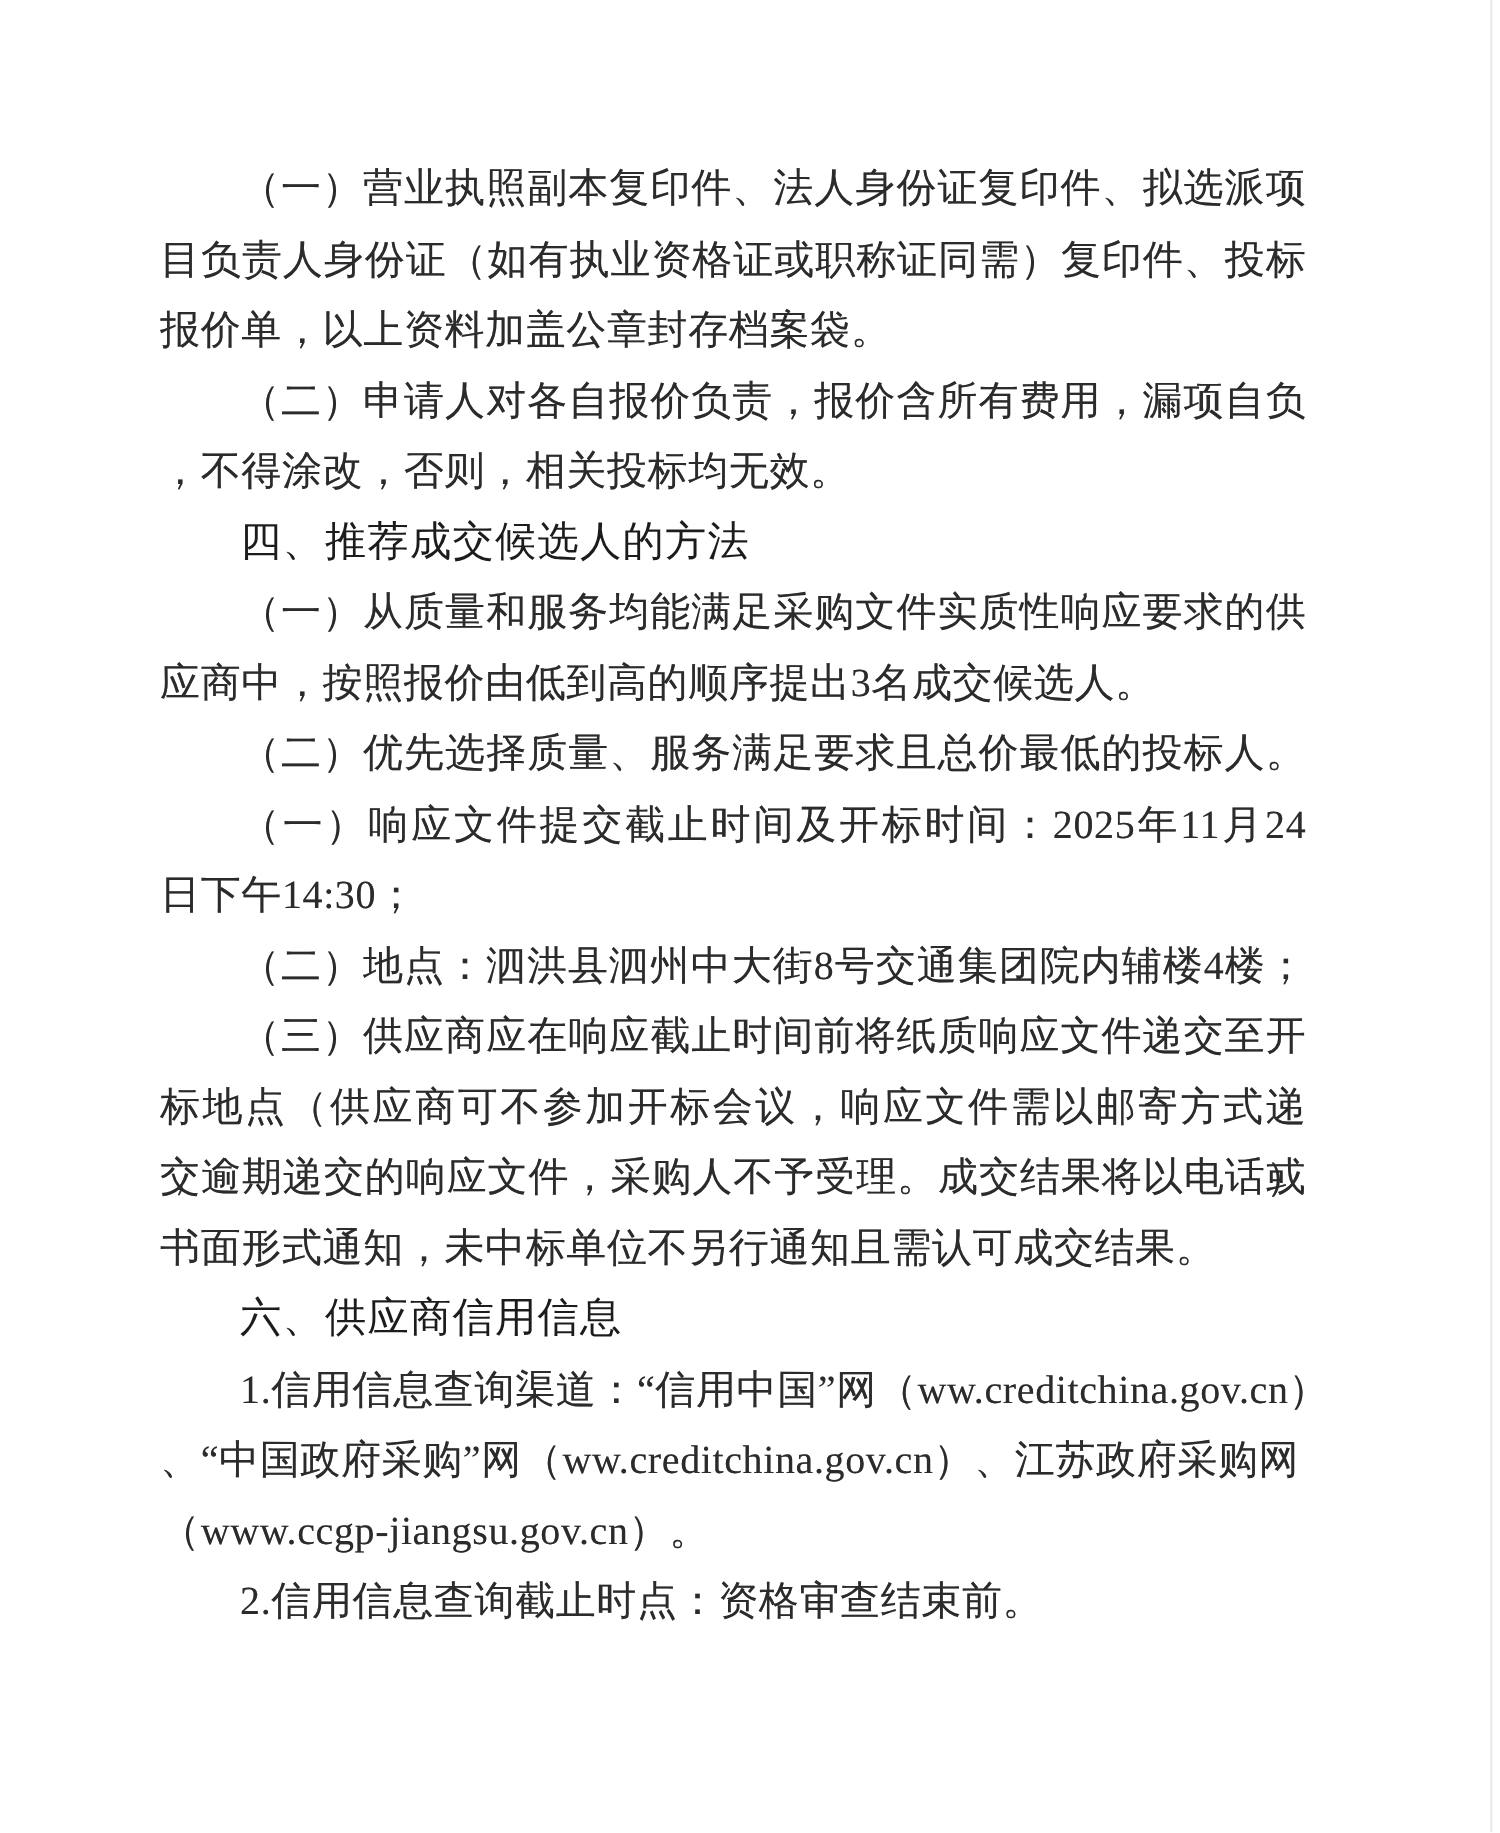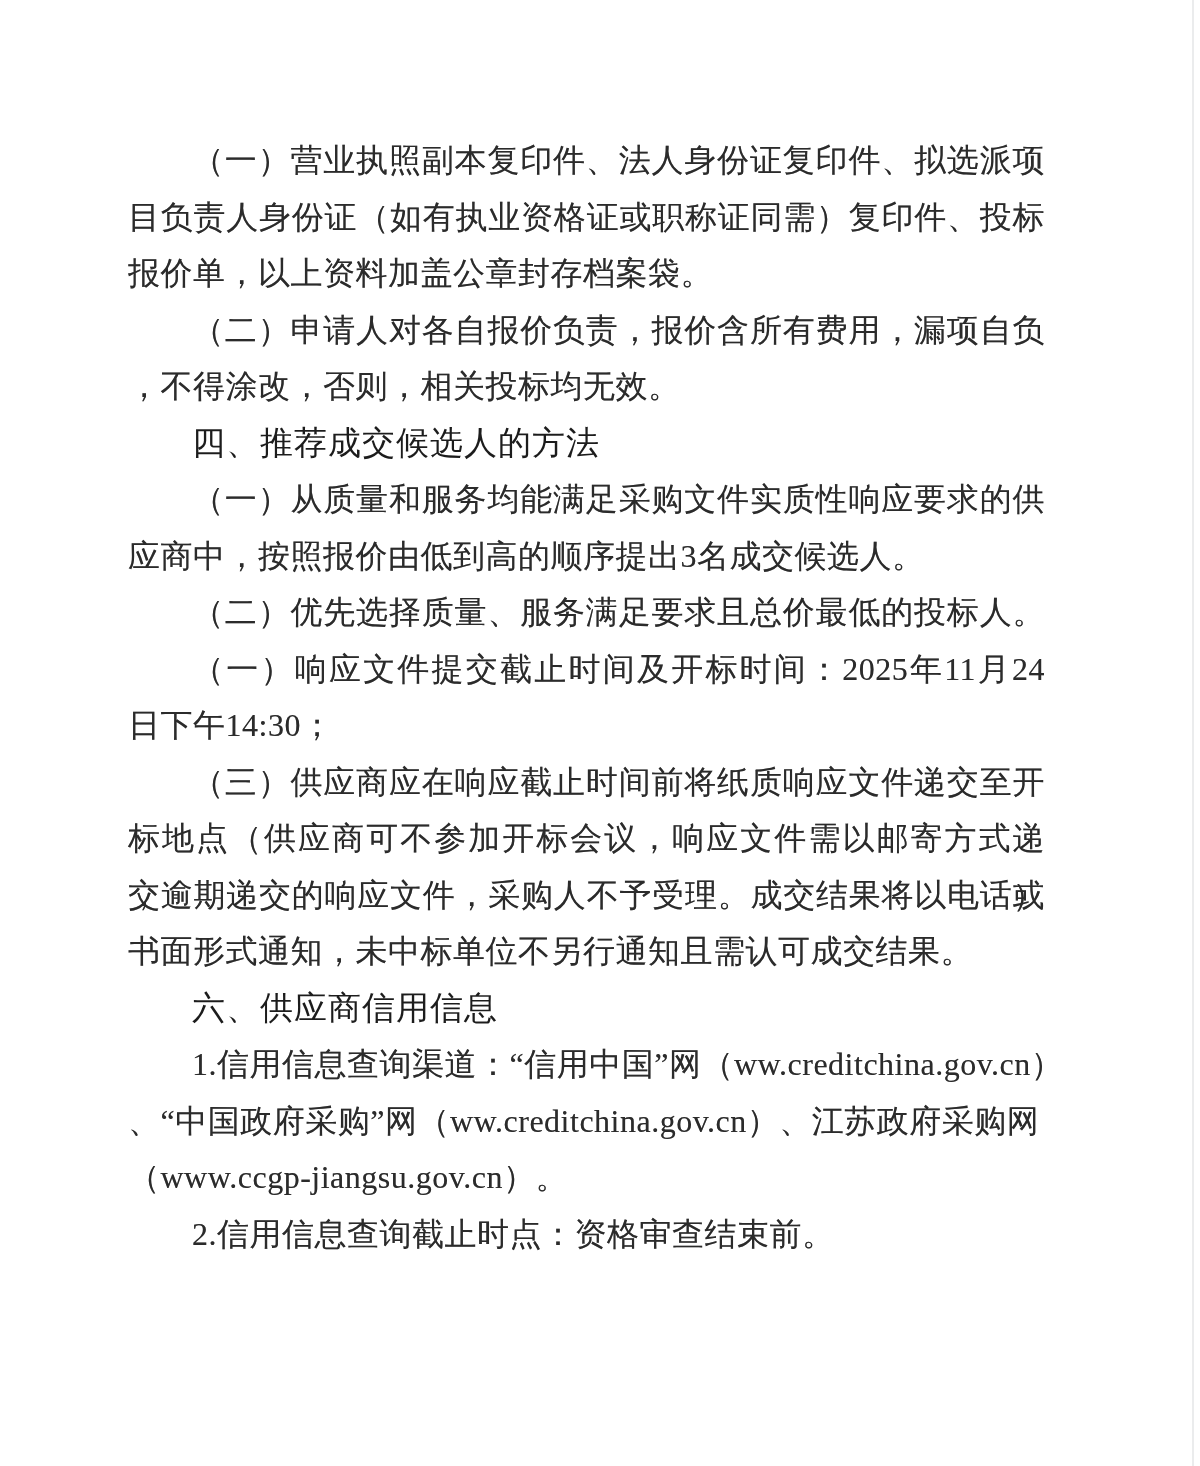--- a/index.html
+++ b/index.html
@@ -10,21 +10,21 @@
   .page {
     position: relative;
     width: 1200px;
     height: 1466px;
     background: #ffffff;
     overflow: hidden;
     font-family: "Liberation Serif", "DejaVu Serif", serif;
   }
   .doc-body {
     position: absolute;
-    top: 132px;
+    top: 122px;
     left: 128px;
     width: 917px;
   }
   .line {
     height: 56.5px;
     line-height: 56.5px;
     font-size: 32px;
     color: #2b2b2b;
     letter-spacing: 0.5px;
     white-space: nowrap;
@@ -65,20 +65,21 @@
       <div class="line fill">目负责人身份证（如有执业资格证或职称证同需）复印件、投标</div>
       <div class="line">报价单，以上资料加盖公章封存档案袋。</div>
       <div class="line indent fill">（二）申请人对各自报价负责，报价含所有费用，漏项自负</div>
       <div class="line">，不得涂改，否则，相关投标均无效。</div>
       <div class="line heading indent">四、推荐成交候选人的方法</div>
       <div class="line indent fill">（一）从质量和服务均能满足采购文件实质性响应要求的供</div>
       <div class="line">应商中，按照报价由低到高的顺序提出3名成交候选人。</div>
       <div class="line indent fill">（二）优先选择质量、服务满足要求且总价最低的投标人。</div>
       <div class="line indent fill">（一）响应文件提交截止时间及开标时间：2025年11月24</div>
       <div class="line">日下午14:30；</div>
+      <div class="line indent fill">（二）地点：泗洪县泗州中大街8号交通集团院内辅楼4楼；</div>
       <div class="line indent fill">（三）供应商应在响应截止时间前将纸质响应文件递交至开</div>
       <div class="line fill">标地点（供应商可不参加开标会议，响应文件需以邮寄方式递交）</div>
       <div class="line fill">，逾期递交的响应文件，采购人不予受理。成交结果将以电话或</div>
       <div class="line">书面形式通知，未中标单位不另行通知且需认可成交结果。</div>
       <div class="line heading indent">六、供应商信用信息</div>
       <div class="line indent">1.信用信息查询渠道：“信用中国”网（ww.creditchina.gov.cn）</div>
       <div class="line">、“中国政府采购”网（ww.creditchina.gov.cn）、江苏政府采购网</div>
       <div class="line">（www.ccgp-jiangsu.gov.cn）。</div>
       <div class="line indent">2.信用信息查询截止时点：资格审查结束前。</div>
     </div>

